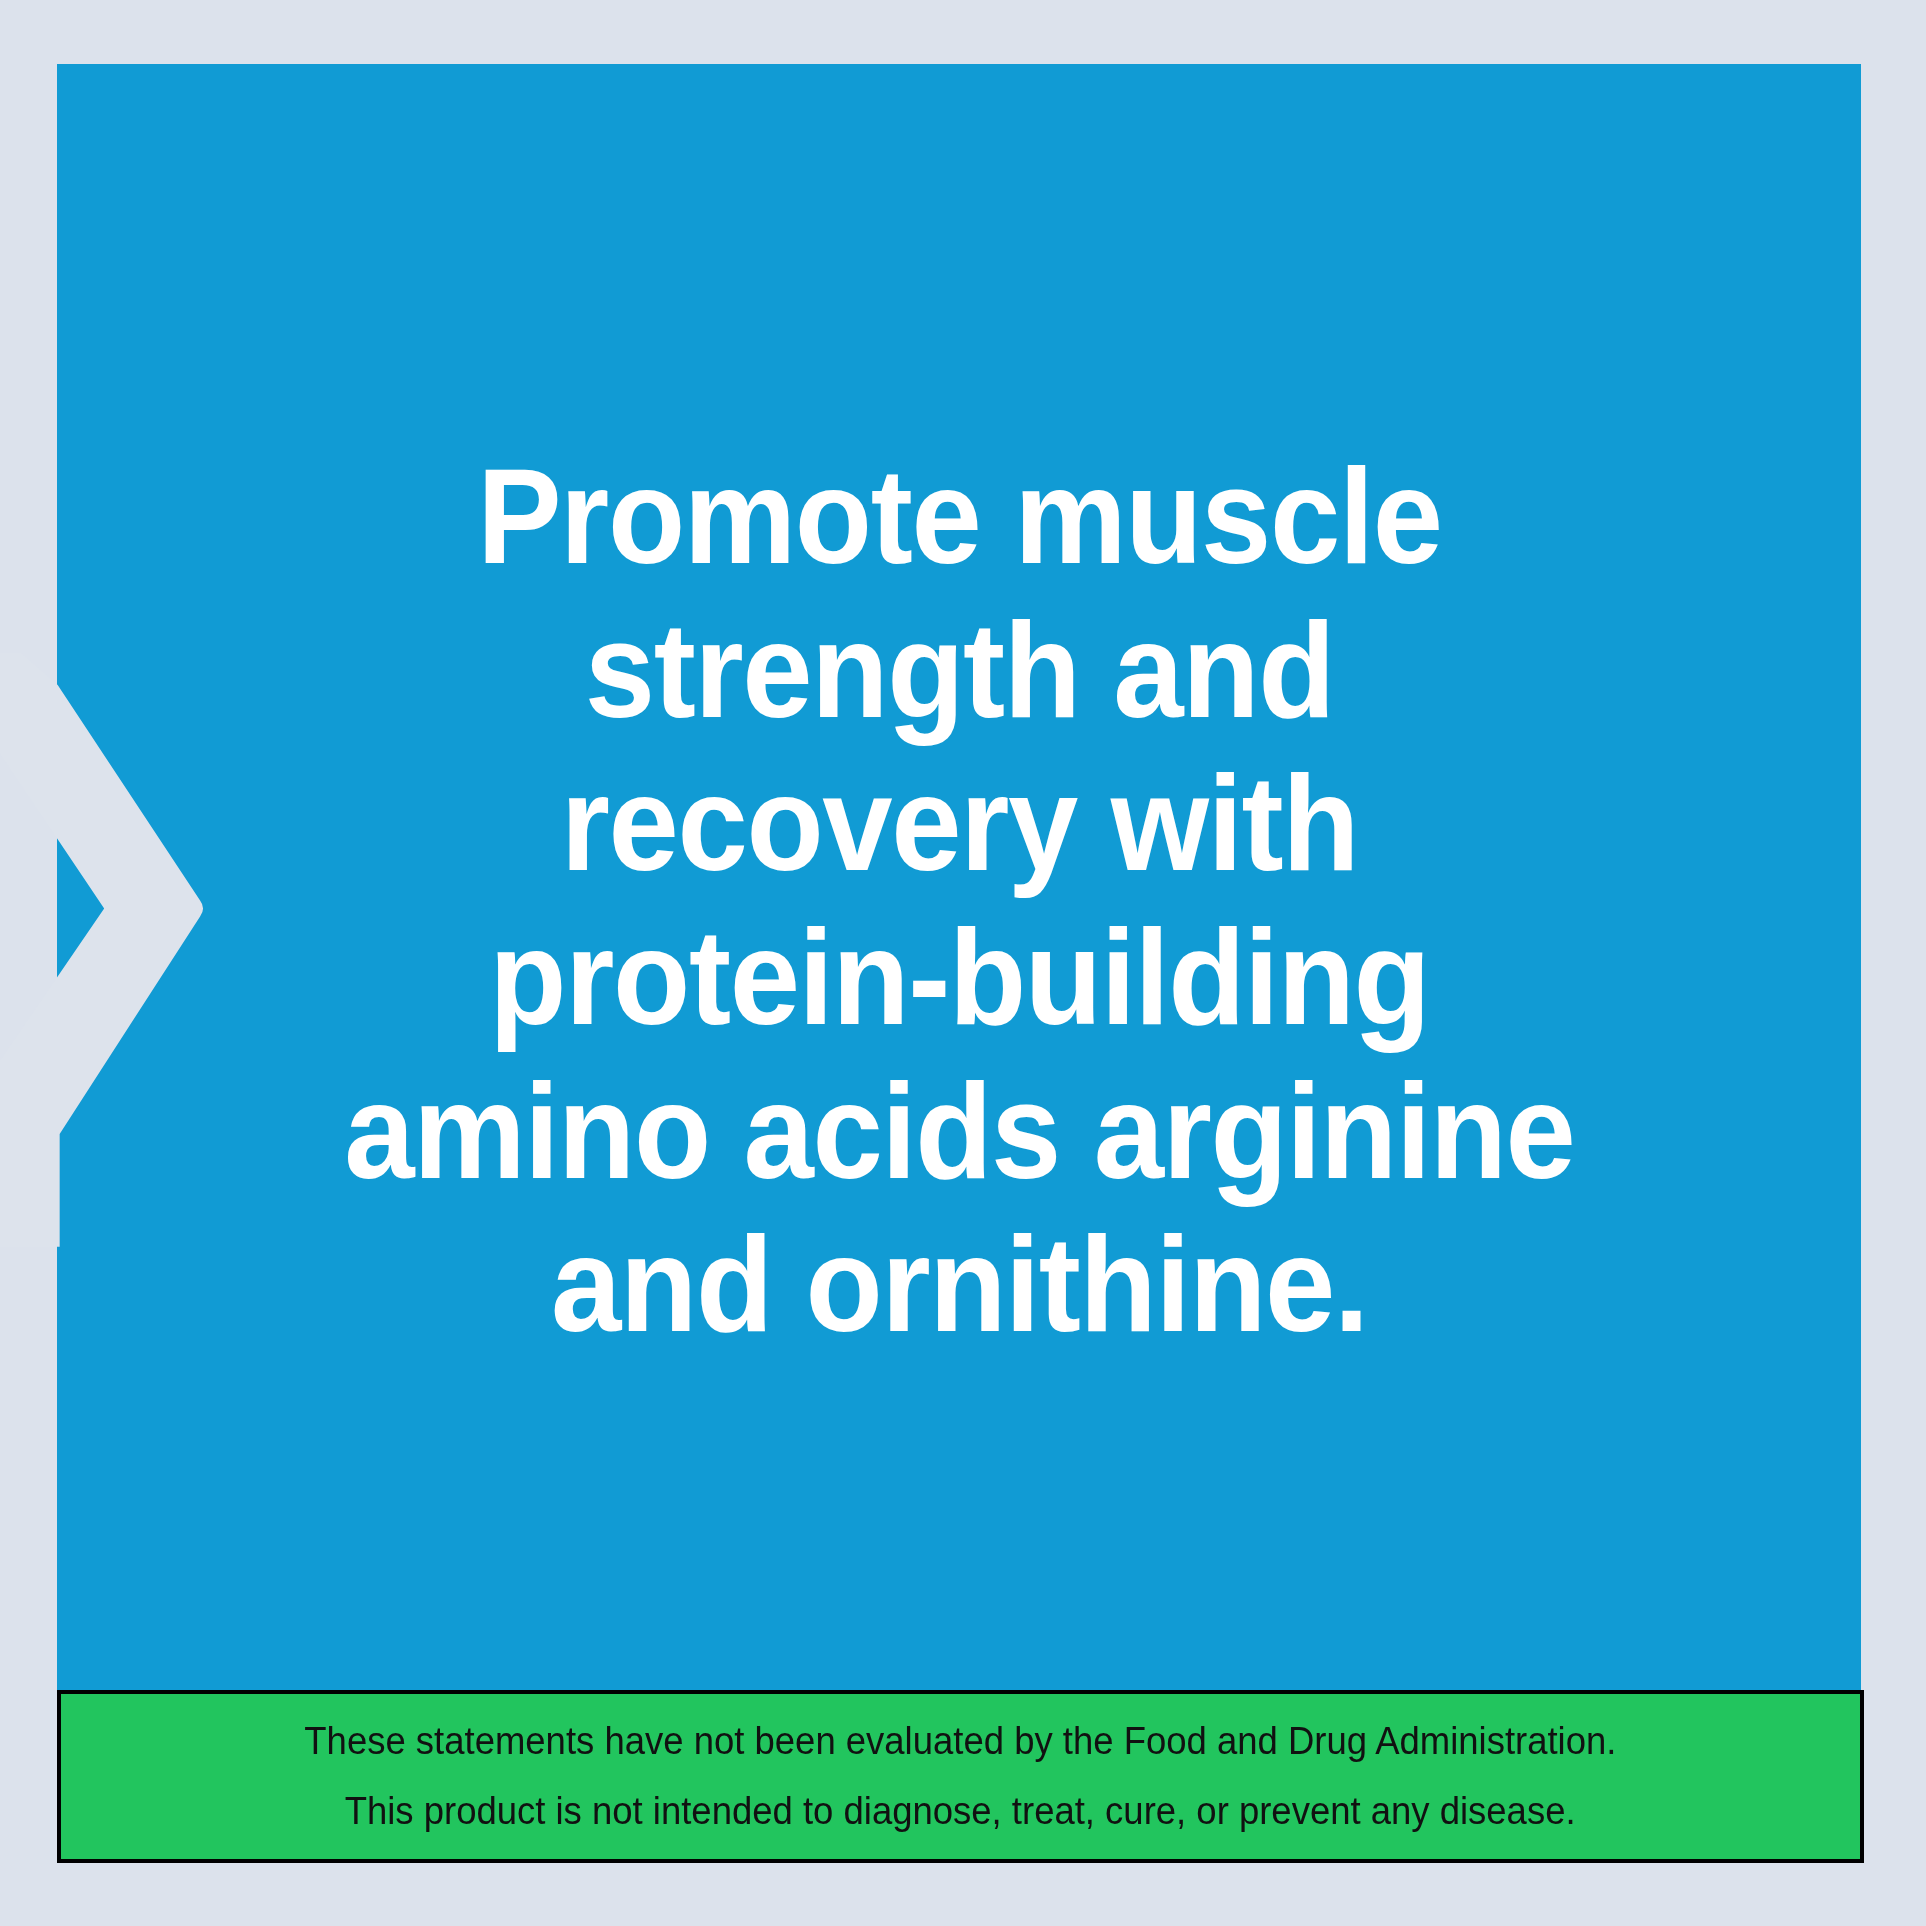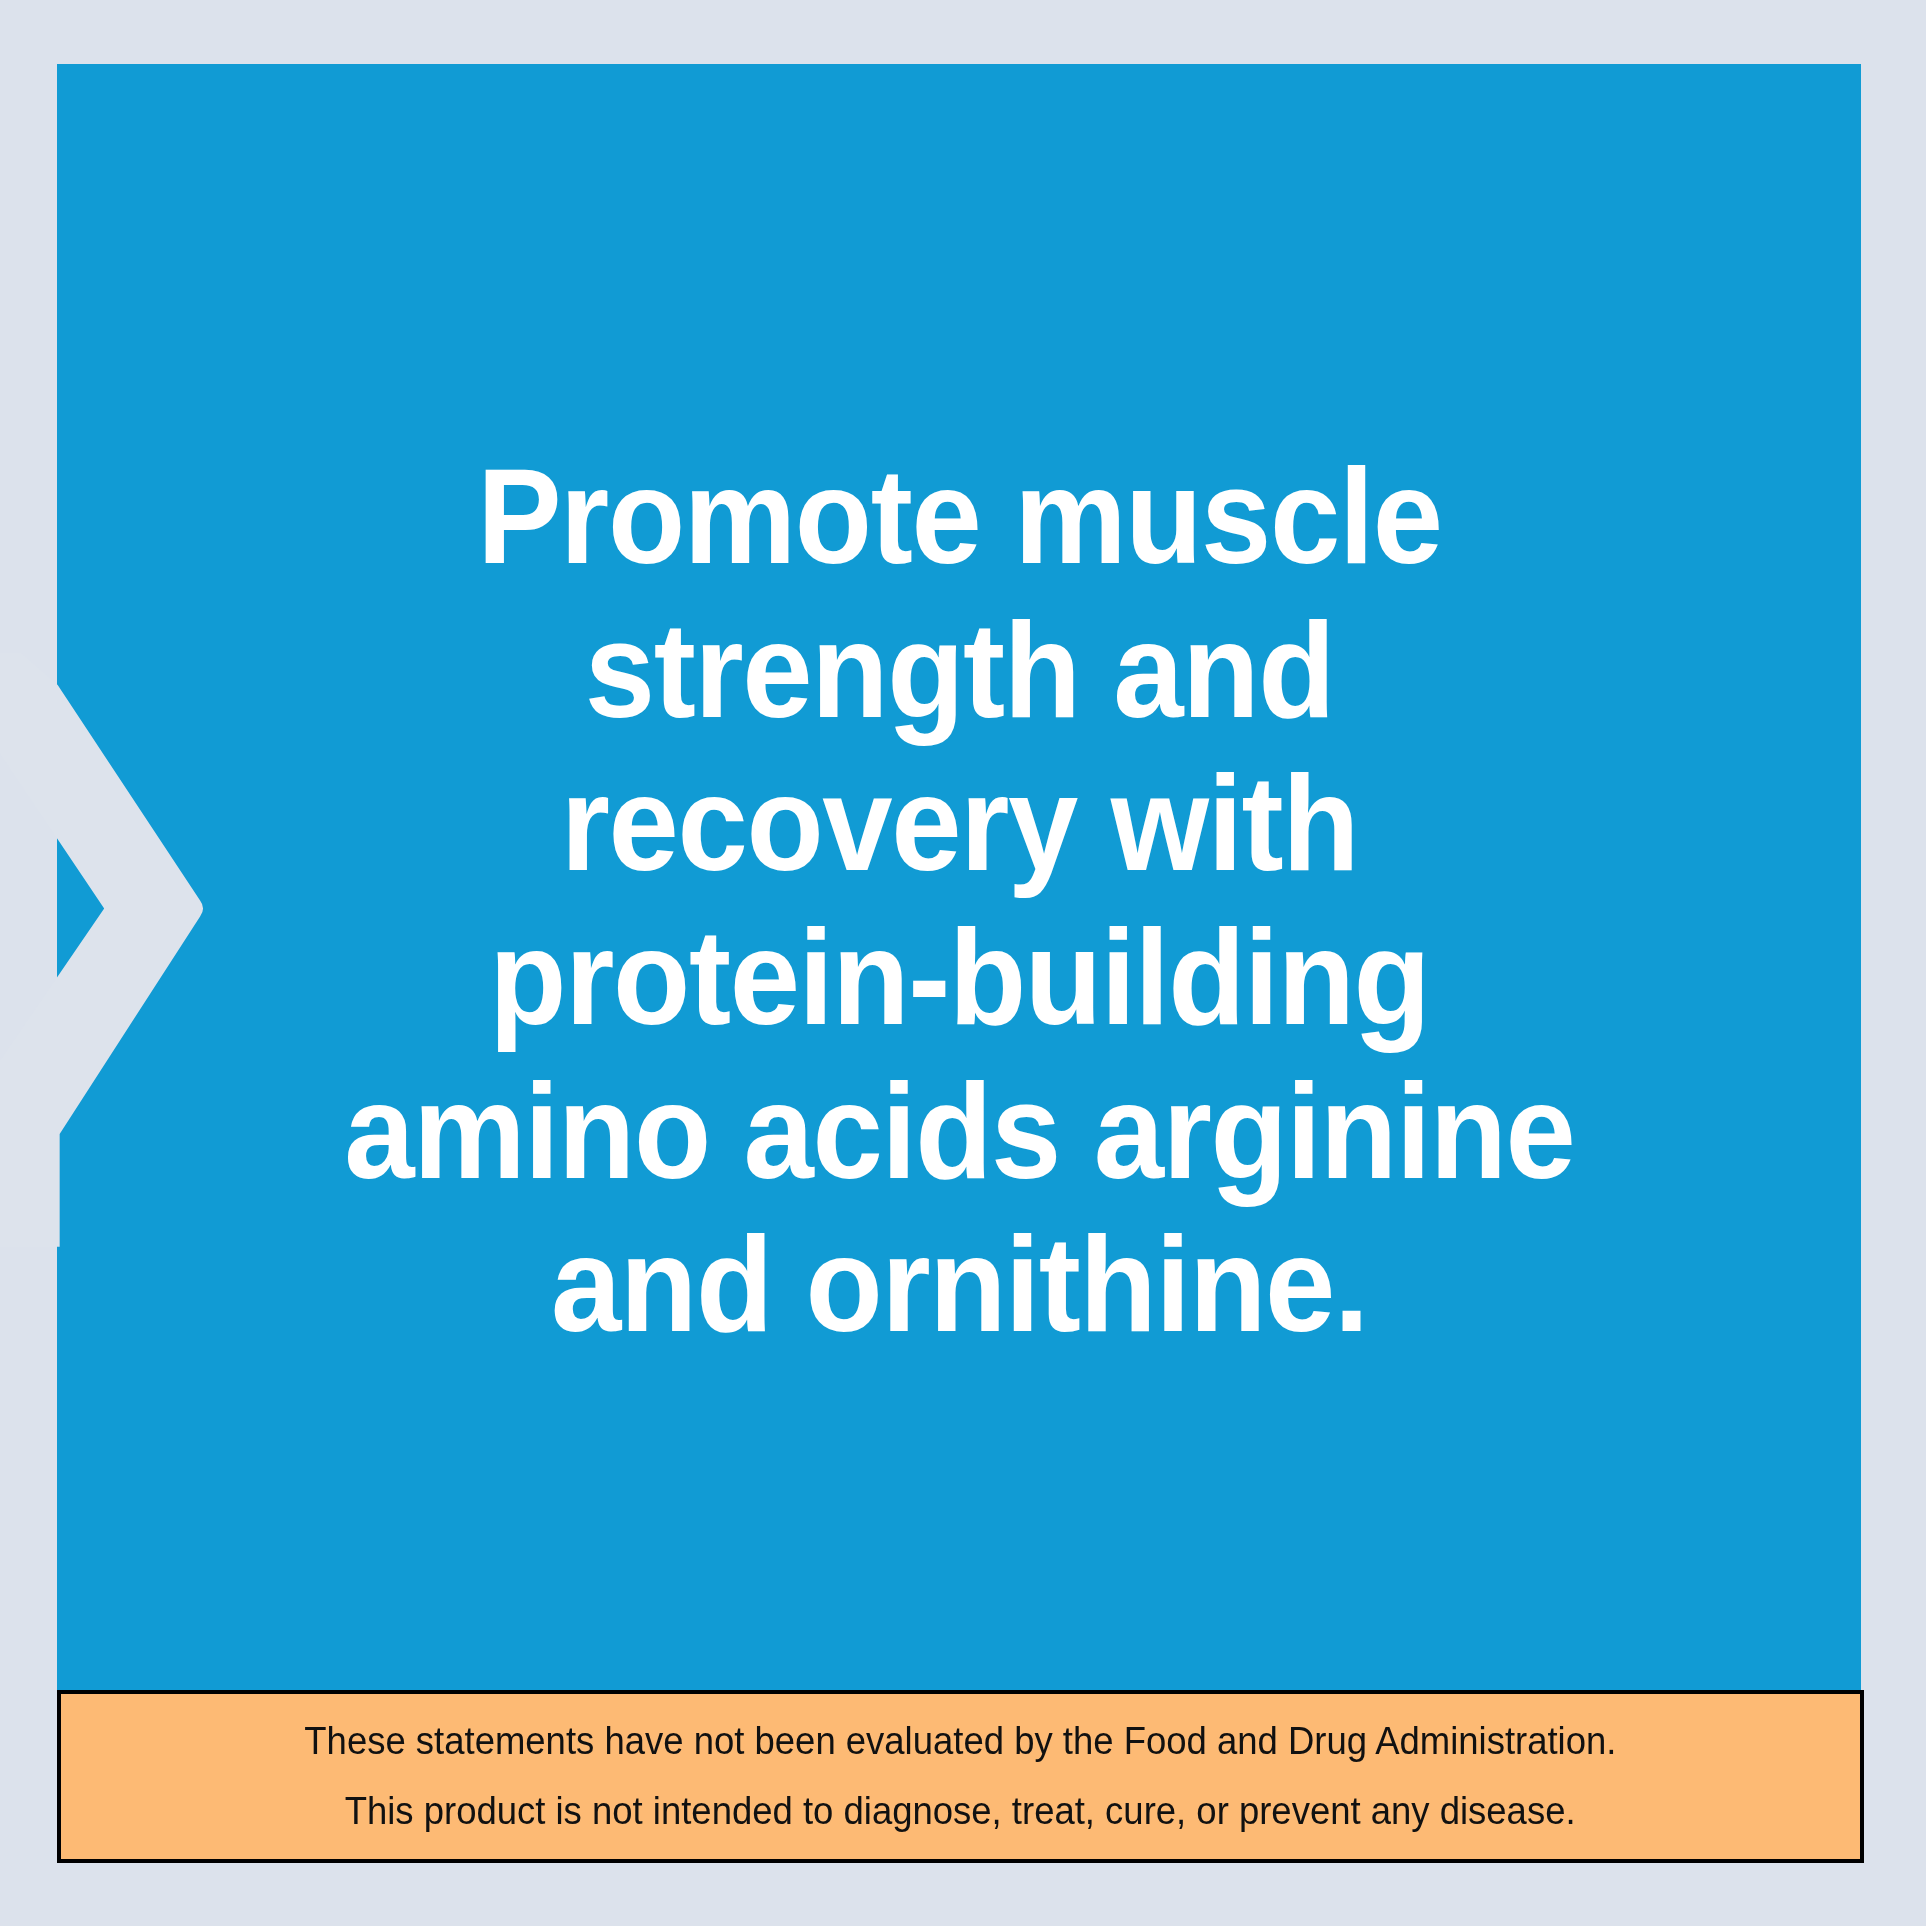--- a/index.html
+++ b/index.html
@@ -69,21 +69,21 @@
     white-space: pre-line;
   }
 
   
   #disclaimer-box {
     position: absolute;
     left: 57px;
     top: 1690px;
     width: 1807px;
     height: 173px;
-    background: #fdba74;
+    background: #22c55e;
     border: 4px solid #000000;
     box-sizing: border-box;
     display: flex;
     flex-direction: column;
     align-items: center;
     justify-content: center;
     gap: 16px;
   }
   .disclaimer-line {
     color: #111111;

